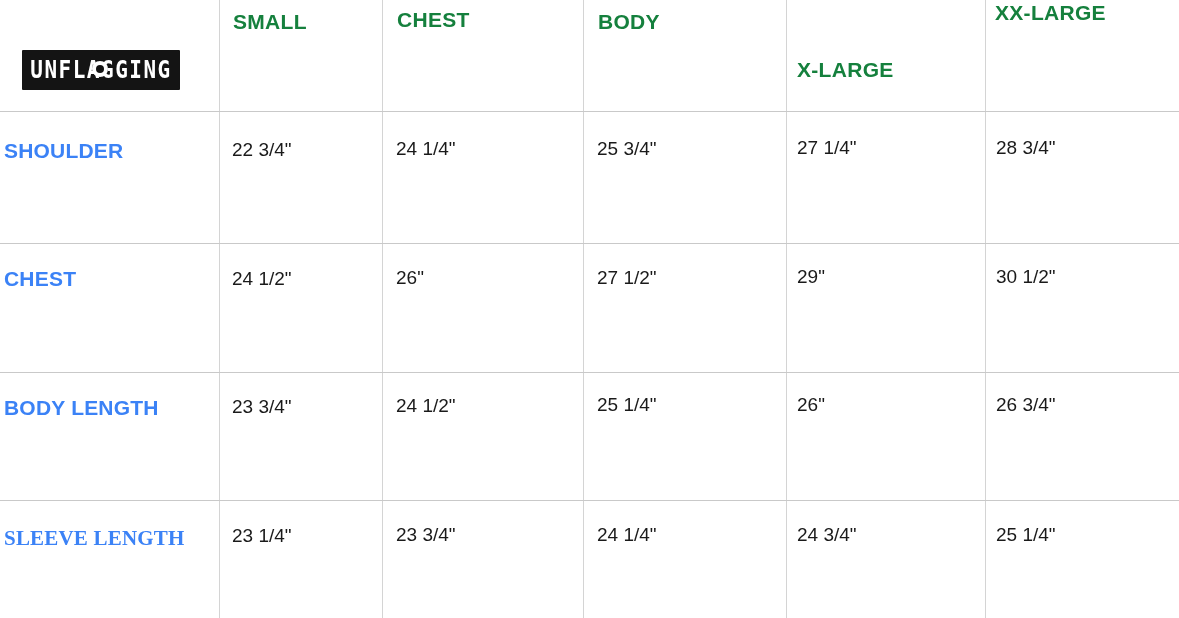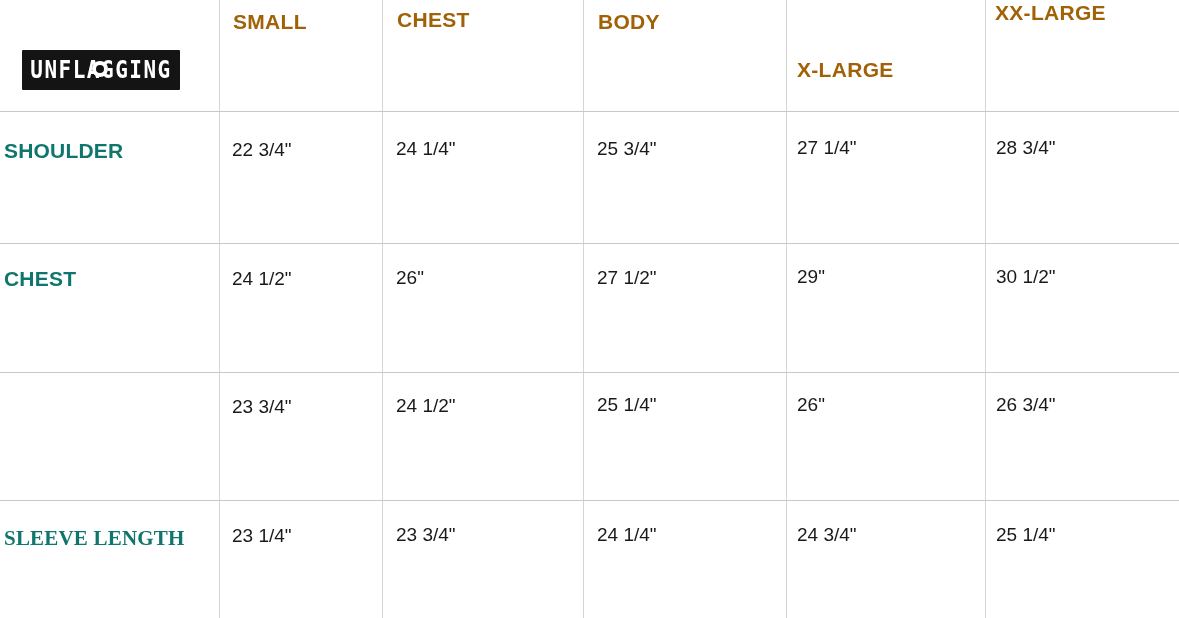--- a/index.html
+++ b/index.html
@@ -82,32 +82,32 @@
     border-radius: 50%;
     background: #141414;
   }
 
   
   .col-head {
     position: absolute;
     font-size: 21px;
     font-weight: bold;
     letter-spacing: 0.3px;
-    color: #a16207;
+    color: #15803d;
     white-space: nowrap;
   }
 
   
   .row-head {
     position: absolute;
     left: 4px;
     font-size: 21px;
     font-weight: bold;
     letter-spacing: 0.2px;
-    color: #0f766e;
+    color: #3b82f6;
     white-space: nowrap;
   }
 
   
   .cell {
     position: absolute;
     font-size: 19px;
     color: #1a1a1a;
     white-space: nowrap;
   }
@@ -146,20 +146,21 @@
   <div class="cell" style="left:797px; top:137px;">27 1/4"</div>
   <div class="cell" style="left:996px; top:137px;">28 3/4"</div>
 
   <div class="row-head" style="top:267px;">CHEST</div>
   <div class="cell" style="left:232px; top:268px;">24 1/2"</div>
   <div class="cell" style="left:396px; top:267px;">26"</div>
   <div class="cell" style="left:597px; top:267px;">27 1/2"</div>
   <div class="cell" style="left:797px; top:266px;">29"</div>
   <div class="cell" style="left:996px; top:266px;">30 1/2"</div>
 
+  <div class="row-head" style="top:396px;">BODY LENGTH</div>
   <div class="cell" style="left:232px; top:396px;">23 3/4"</div>
   <div class="cell" style="left:396px; top:395px;">24 1/2"</div>
   <div class="cell" style="left:597px; top:394px;">25 1/4"</div>
   <div class="cell" style="left:797px; top:394px;">26"</div>
   <div class="cell" style="left:996px; top:394px;">26 3/4"</div>
 
   <div class="row-head" style="top:526px;font-family:Liberation Serif, serif;">SLEEVE LENGTH</div>
   <div class="cell" style="left:232px; top:525px;">23 1/4"</div>
   <div class="cell" style="left:396px; top:524px;">23 3/4"</div>
   <div class="cell" style="left:597px; top:524px;">24 1/4"</div>

